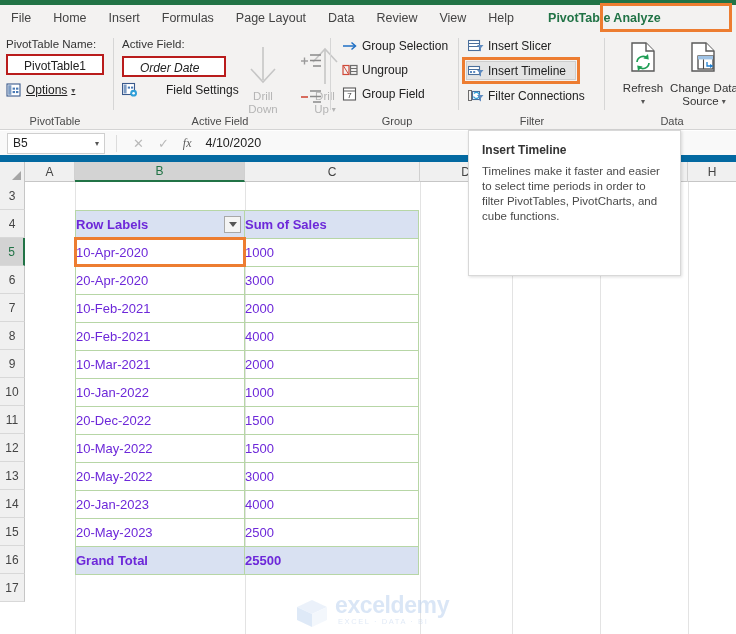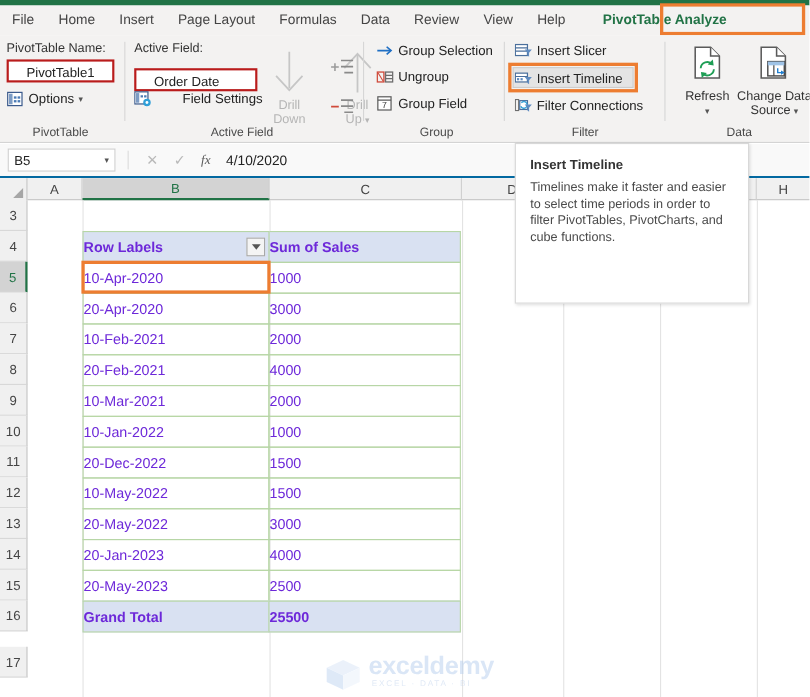--- a/index.html
+++ b/index.html
@@ -75,21 +75,21 @@
     border: 3px solid #ED7D31; pointer-events: none;
   }
   .it-btn {
     position: absolute; left: 466px; top: 61px; width: 110px; height: 19px;
     background: #e4e4e4; border: 1px solid #cdcdcd;
   }
 
   
   .fbar {
     position: absolute; left: 0; top: 131px; width: 736px; height: 31px;
-    background: #f9f9f9; border-bottom: 2px solid #0369a1;
+    background: #f9f9f9; border-bottom: 7px solid #0369a1;
     display: flex; align-items: center;
   }
   .namebox {
     margin-left: 7px; width: 98px; height: 21px;
     border: 1px solid #cfcfcf; background: #fff;
     font-size: 12px; color: #222; padding: 0 5px;
     display: flex; align-items: center; justify-content: space-between;
   }
   .fbtns { display: flex; align-items: center; gap: 14px; margin-left: 16px; }
   .fbtn { font-size: 13px; color: #b9b9b9; }
@@ -184,56 +184,56 @@
 <body>
 
 <div id="app">
 
   <div class="title-edge"></div>
 
   <div class="tabbar">
     <div class="tab">File</div>
     <div class="tab">Home</div>
     <div class="tab">Insert</div>
+    <div class="tab">Formulas</div>
     <div class="tab">Page Layout</div>
-    <div class="tab">Formulas</div>
     <div class="tab">Data</div>
     <div class="tab">Review</div>
     <div class="tab">View</div>
     <div class="tab">Help</div>
     <div class="tab ctx">PivotTable Analyze</div>
   </div>
   <div class="tab-highlight"></div>
 
   <div class="ribbon">
 
     <div class="rgroup" style="left:0;width:110px;">
       <div class="fieldlabel" style="position:absolute;left:6px;top:6px;">PivotTable Name:</div>
       <div class="txtbox" style="position:absolute;left:6px;top:22px;width:98px;">PivotTable1</div>
-      <div class="cmd" style="position:absolute;left:6px;top:50px;">
+      <div class="cmd" style="position:absolute;left:6px;top:50px;text-decoration:underline;">
         <span class="iconsq">
           <svg width="16" height="16" viewBox="0 0 16 16">
             <rect x="1" y="2" width="13" height="12" fill="#fff" stroke="#3a5a8c" stroke-width="1.1"></rect>
             <rect x="2.2" y="3.2" width="3.2" height="9.6" fill="#7d9cc4"></rect>
             <rect x="6.6" y="5.6" width="2.4" height="2.1" fill="#4a7ab5"></rect>
             <rect x="6.6" y="9" width="2.4" height="2.1" fill="#4a7ab5"></rect>
             <rect x="10" y="5.6" width="2.4" height="2.1" fill="#4a7ab5"></rect>
             <rect x="10" y="9" width="2.4" height="2.1" fill="#4a7ab5"></rect>
           </svg>
         </span>
         <span>Options</span>
         <span class="chev">▾</span>
       </div>
       <div class="glabel">PivotTable</div>
     </div>
     <div class="rsep" style="left:113px;"></div>
 
     <div class="rgroup" style="left:116px;width:208px;">
       <div class="fieldlabel" style="position:absolute;left:6px;top:6px;">Active Field:</div>
-      <div class="txtbox" style="position:absolute;left:6px;top:30px;width:112px;">Order Date</div>
+      <div class="txtbox" style="position:absolute;left:6px;top:24px;width:104px;font-style:italic;">Order Date</div>
       <div class="cmd" style="position:absolute;left:6px;top:50px;gap:28px;">
         <span class="iconsq">
           <svg width="16" height="16" viewBox="0 0 16 16">
             <rect x="0.5" y="1.5" width="12" height="11" fill="#fff" stroke="#3a5a8c" stroke-width="1.1"></rect>
             <rect x="1.6" y="2.6" width="3" height="8.8" fill="#7d9cc4"></rect>
             <rect x="5.8" y="4.6" width="2.2" height="2" fill="#4a7ab5"></rect>
             <rect x="9" y="4.6" width="2.2" height="2" fill="#4a7ab5"></rect>
             <circle cx="11.6" cy="11.2" r="3.4" fill="#2f9fd8"></circle>
             <circle cx="11.6" cy="11.2" r="1.3" fill="#fff"></circle>
           </svg>
@@ -456,21 +456,21 @@
       <div class="rh" style="top:112px;">7</div>
       <div class="rh" style="top:140px;">8</div>
       <div class="rh" style="top:168px;">9</div>
       <div class="rh" style="top:196px;">10</div>
       <div class="rh" style="top:224px;">11</div>
       <div class="rh" style="top:252px;">12</div>
       <div class="rh" style="top:280px;">13</div>
       <div class="rh" style="top:308px;">14</div>
       <div class="rh" style="top:336px;">15</div>
       <div class="rh" style="top:364px;">16</div>
-      <div class="rh" style="top:406px;">17</div>
+      <div class="rh" style="top:392px;">17</div>
     </div>
 
     <div class="cells">
       <div class="gline-v" style="left:50px;"></div>
       <div class="gline-v" style="left:220px;"></div>
       <div class="gline-v" style="left:395px;"></div>
       <div class="gline-v" style="left:487px;"></div>
       <div class="gline-v" style="left:575px;"></div>
       <div class="gline-v" style="left:663px;"></div>
 

